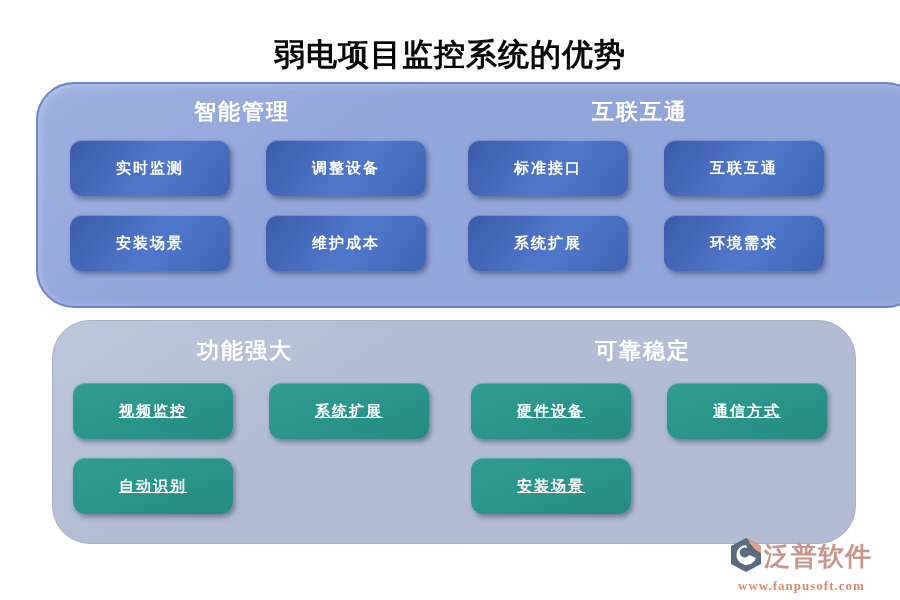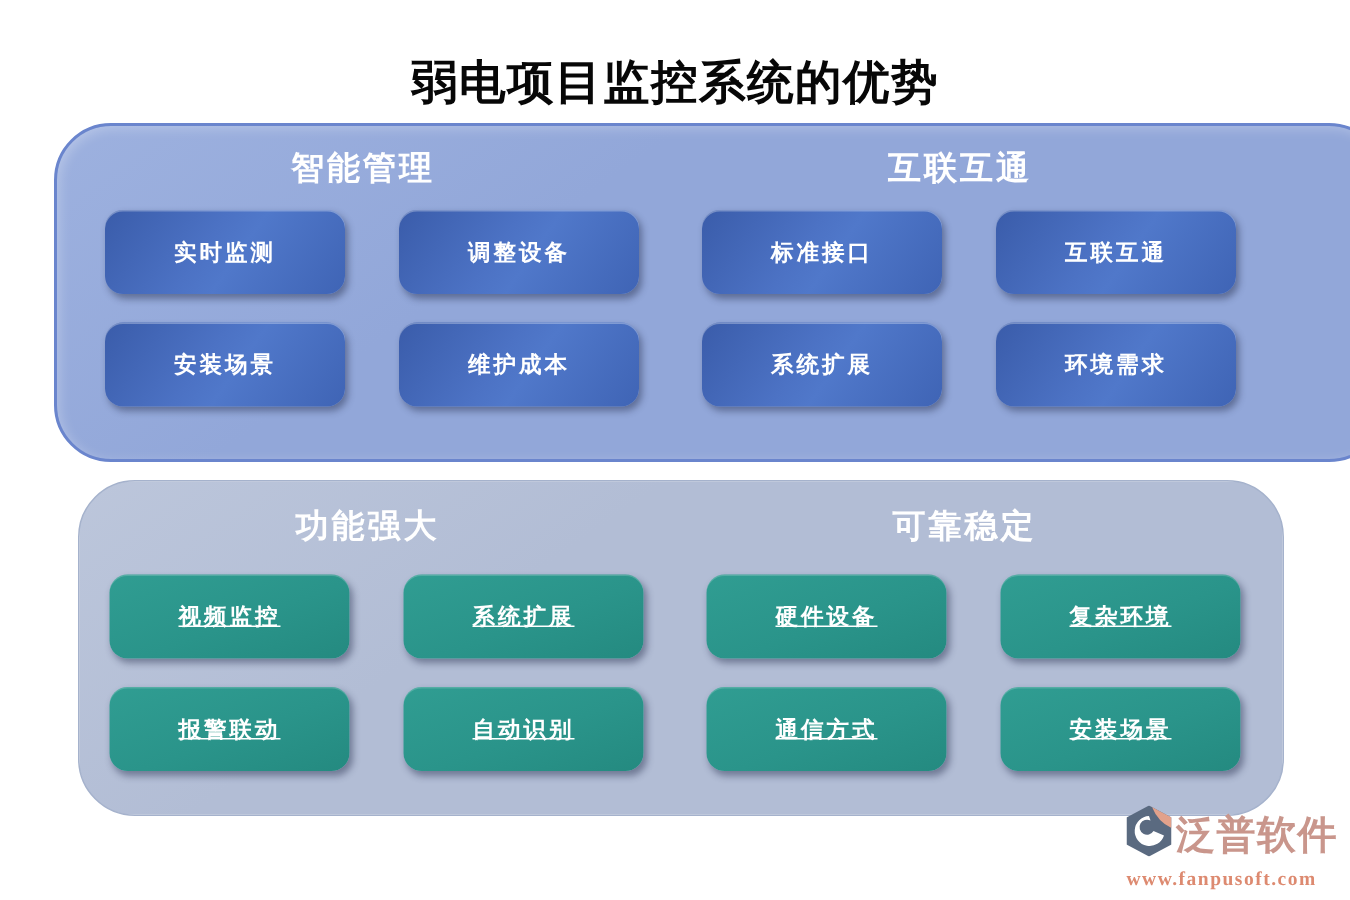--- a/index.html
+++ b/index.html
@@ -79,24 +79,24 @@
     background: linear-gradient(125deg, #3a5caa 0%, #4c72c4 42%, #5078ca 55%, #3f64b5 100%);
     box-shadow: 2px 3px 5px rgba(30, 40, 70, 0.45), inset 0 1px 0 rgba(255,255,255,0.30);
   }
   .btn-teal {
     background: linear-gradient(160deg, #309d92 0%, var(--teal) 55%, #248a80 100%);
     box-shadow: 2px 3px 5px rgba(30, 40, 70, 0.45), inset 0 1px 0 rgba(255,255,255,0.18);
     text-decoration: underline;
   }
   .logo {
     position: absolute;
-    right: 8px; bottom: 6px;
+    right: 28px; bottom: 6px;
     display: flex;
     flex-direction: column;
-    align-items: flex-start;
+    align-items: center;
   }
   .logo-row {
     display: flex;
     align-items: center;
     gap: 3px;
   }
   .logo-name {
     font-size: 26px;
     font-weight: bold;
     color: var(--logo-text);
@@ -139,29 +139,27 @@
   </div>
 </div>
 
 <div class="panel panel-bottom">
   <div class="sections">
     <div class="section">
       <div class="section-header">功能强大</div>
       <div class="btn-grid">
         <div class="btn btn-teal">视频监控</div>
         <div class="btn btn-teal">系统扩展</div>
-        <div class="btn btn-teal">报警联动</div>
         <div class="btn btn-teal">自动识别</div>
       </div>
     </div>
     <div class="section">
       <div class="section-header">可靠稳定</div>
       <div class="btn-grid">
         <div class="btn btn-teal">硬件设备</div>
-        <div class="btn btn-teal">复杂环境</div>
         <div class="btn btn-teal">通信方式</div>
         <div class="btn btn-teal">安装场景</div>
       </div>
     </div>
   </div>
 </div>
 
 <div class="logo">
   <div class="logo-row">
     <span>

